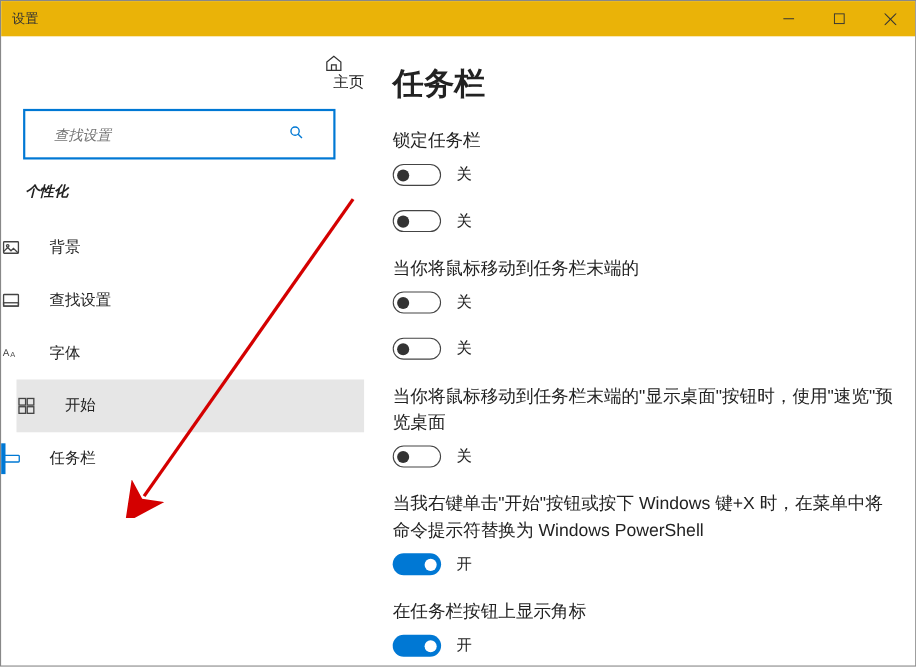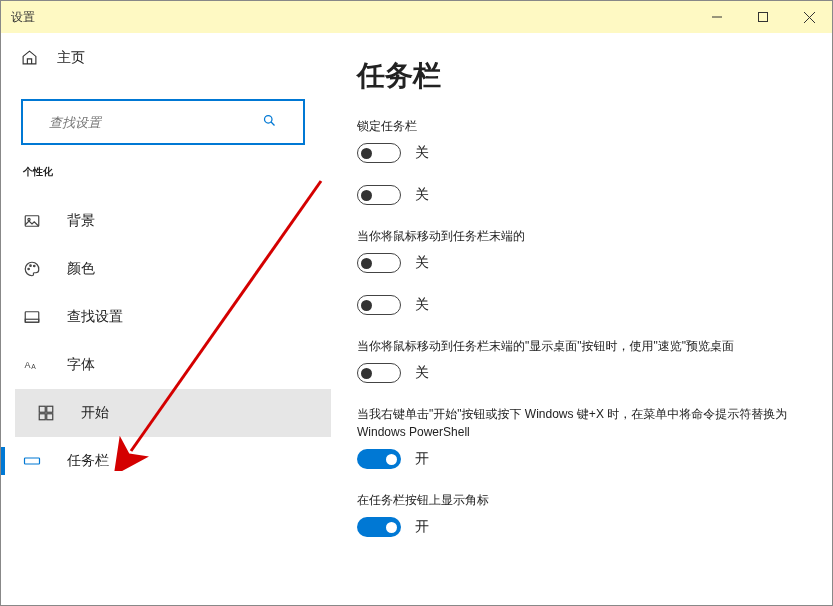--- a/index.html
+++ b/index.html
@@ -1,41 +1,41 @@
 <!DOCTYPE html>
 <html><head>
 <meta charset="utf-8">
 <style>
 * { margin: 0; padding: 0; box-sizing: border-box; font-family: "Microsoft YaHei", "Segoe UI", sans-serif; }
 body { background: #fff; width: 833px; height: 606px; overflow: hidden; position: relative; border: 1px solid #888; }
-.titlebar { height: 32px; display: flex; align-items: center; justify-content: space-between; padding-left: 10px; background: #fef9c3; }
+.titlebar { height: 32px; display: flex; align-items: center; justify-content: space-between; padding-left: 10px; background: #eab308; }
 .titlebar-left { font-size: 12px; color: #333; }
 .win-controls { display: flex; }
 .win-btn { width: 46px; height: 32px; display: flex; align-items: center; justify-content: center; font-size: 12px; color: #333; cursor: pointer; }
 .win-btn svg { display: block; }
 .container { display: flex; height: calc(100% - 32px); }
 .sidebar { width: 330px; padding: 16px 0 0 20px; position: relative; }
 .content { flex: 1; padding: 24px 20px 0 26px; overflow: hidden; position: relative; }
-.home-row { display: flex; align-items: flex-start; height: 40px; cursor: pointer; }
+.home-row { display: flex; align-items: flex-end; height: 40px; cursor: pointer; flex-direction: column; }
 .home-row .icon { width: 20px; margin-right: 16px; display: flex; align-items: center; }
 .home-row .label { font-size: 14px; color: #222; }
 .search-wrap { margin: 10px 8px 20px 0; }
 .search-box { width: 284px; height: 46px; border: 2px solid #0078d4; background: #fff; display: flex; align-items: center; padding: 0 26px; }
 .search-box input { flex: 1; border: none; outline: none; font-size: 13px; color: #777; background: transparent; font-style: italic; }
 .search-icon { color: #0078d4; font-size: 14px; }
-.section-title { font-size: 10px; font-weight: 700; color: #222; margin: 0 0 18px 2px; }
+.section-title { font-size: 13px; font-weight: 700; color: #222; margin: 0 0 18px 2px; font-style: italic; }
 .nav-list { margin-left: -20px; }
-.nav-item { display: flex; align-items: center; height: 48px; padding-left: 22px; cursor: pointer; position: relative; }
+.nav-item { display: flex; align-items: center; height: 48px; cursor: pointer; position: relative; }
 .nav-item .icon { width: 22px; margin-right: 22px; display: flex; align-items: center; color: #444; }
 .nav-item .label { font-size: 14px; color: #222; }
 .nav-item.selected { background: #e6e6e6; margin-left: 14px; }
 .nav-item.active-blue::before { content: ""; position: absolute; left: 0; top: 10px; bottom: 10px; width: 4px; background: #0078d4; }
 .page-title { font-size: 28px; font-weight: 600; color: #222; margin-bottom: 22px; }
 .setting { margin-bottom: 22px; }
-.setting-label { font-size: 12px; color: #222; margin-bottom: 8px; line-height: 1.5; }
+.setting-label { font-size: 16px; color: #222; margin-bottom: 8px; line-height: 1.5; }
 .toggle-row { display: flex; align-items: center; gap: 14px; }
 .toggle { width: 44px; height: 20px; border-radius: 10px; position: relative; cursor: pointer; }
 .toggle.off { border: 1px solid #444; background: #fff; }
 .toggle.off .knob { width: 11px; height: 11px; border-radius: 50%; background: #333; position: absolute; left: 3px; top: 3.5px; }
 .toggle.on { background: #0078d4; }
 .toggle.on .knob { width: 11px; height: 11px; border-radius: 50%; background: #fff; position: absolute; right: 4px; top: 4.5px; }
 .toggle-state { font-size: 14px; color: #222; }
 .arrow-svg { position: absolute; left: 110px; top: 170px; pointer-events: none; z-index: 10; }
 </style>
 </head>
@@ -96,31 +96,20 @@
               <rect x="3" y="5" width="18" height="14" rx="1"></rect>
               <circle cx="8" cy="10" r="1.5"></circle>
               <path d="M3 17l5-5 4 4 3-3 6 6"></path>
             </svg>
         </span>
         <span class="label">背景</span>
       </div>
       <div class="nav-item">
         <span class="icon">
           <svg width="18" height="18" viewBox="0 0 24 24" fill="none" stroke="#444" stroke-width="1.6">
-              <path d="M12 3a9 9 0 100 18c1.5 0 2-1 2-2s-.5-2 1-2h2a4 4 0 004-4 9 9 0 00-9-10z"></path>
-              <circle cx="7.5" cy="12" r="1"></circle>
-              <circle cx="10" cy="7.5" r="1"></circle>
-              <circle cx="15" cy="8" r="1"></circle>
-            </svg>
-        </span>
-        <span class="label">颜色</span>
-      </div>
-      <div class="nav-item">
-        <span class="icon">
-          <svg width="18" height="18" viewBox="0 0 24 24" fill="none" stroke="#444" stroke-width="1.6">
               <rect x="3" y="5" width="18" height="14" rx="1"></rect>
               <rect x="3" y="15" width="18" height="4"></rect>
             </svg>
         </span>
         <span class="label">查找设置</span>
       </div>
       <div class="nav-item">
         <span class="icon">
           <svg width="18" height="18" viewBox="0 0 24 24" fill="none" stroke="#444" stroke-width="1.5">
               <text x="2" y="16" font-size="12" fill="#444" stroke="none">A</text>

